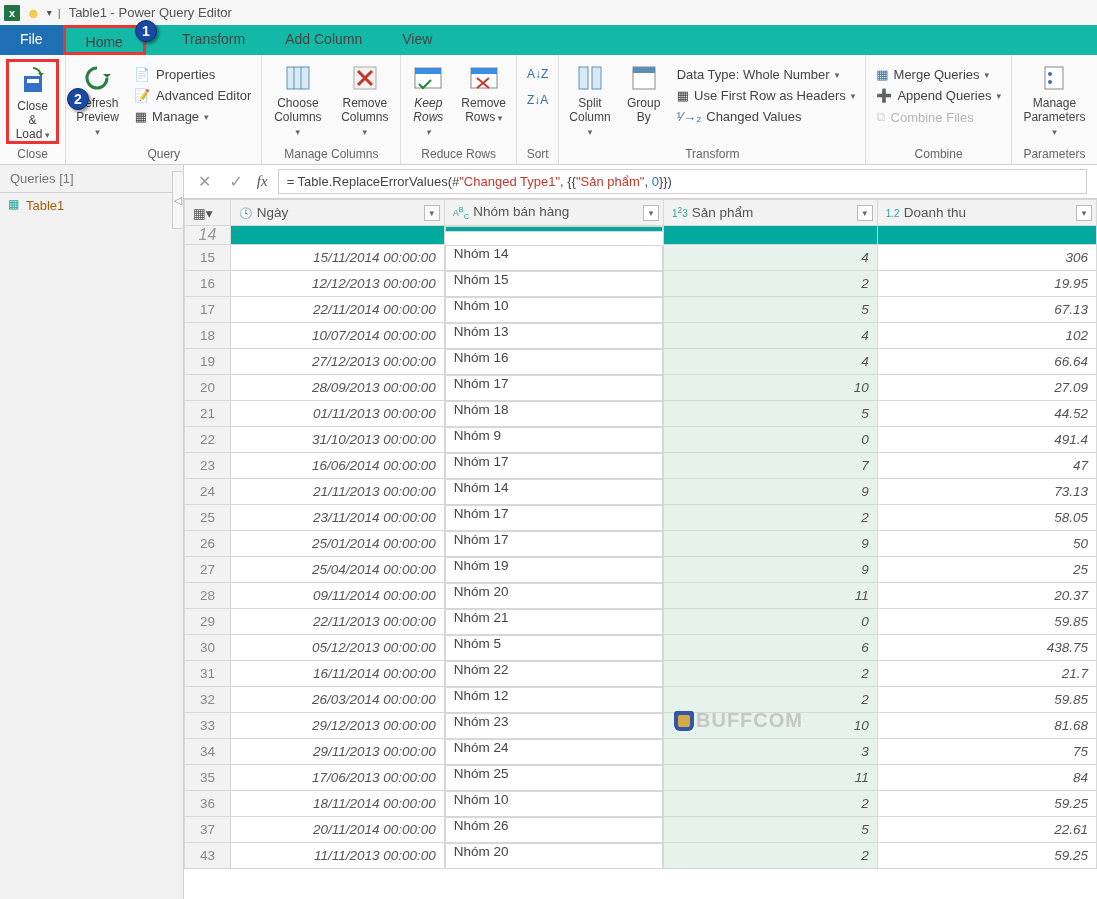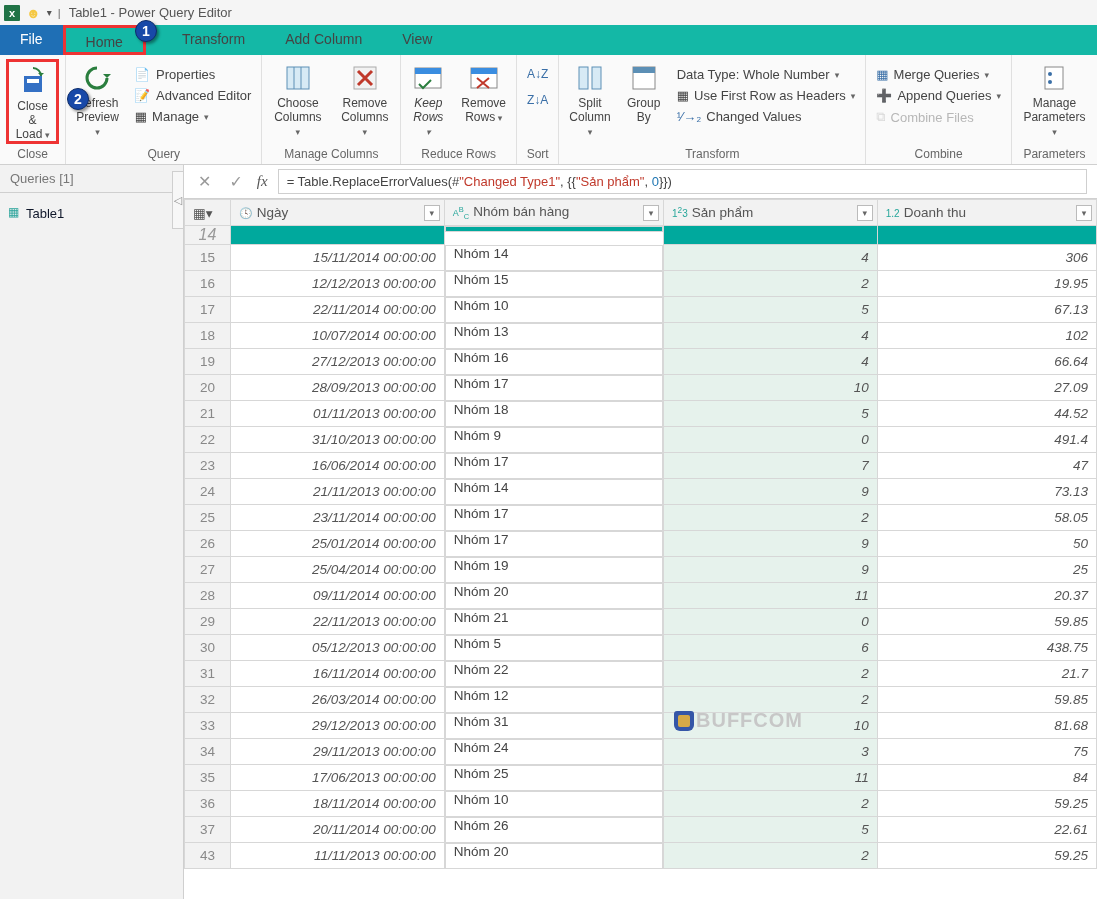--- a/index.html
+++ b/index.html
@@ -35,21 +35,21 @@
   .small-btn.disabled { color:#b7b7b7; }
   .muted-ico { filter: grayscale(1) opacity(0.5); }
 
   
   .hl-red { border: 3px solid #e33; }
 
   
   .main { display:flex; height: calc(899px - 25px - 30px - 110px); }
   .sidebar { width:184px; border-right:1px solid #cfcfcf; background:#f2f2f2; display:flex; flex-direction:column; position:relative;}
   .sidebar-header { padding:6px 10px; color:#777; font-size:13px; border-bottom:1px solid #cfcfcf;}
-  .query-item { padding:5px 10px 5px 26px; color:#0f172a; position:relative; cursor:pointer;margin-top:8px;}
+  .query-item { padding:5px 10px 5px 26px; color:#a16207; position:relative; cursor:pointer;}
   .query-item::before { content:"▦"; position:absolute; left:8px; top:4px; color:#29a39a; font-size:12px;}
   .collapse-handle { position:absolute; right:-1px; top:6px; width:12px; height:58px; border:1px solid #cfcfcf; background:#f7f7f7; display:flex; align-items:center; justify-content:center; color:#888; font-size:11px; cursor:pointer;}
 
   .content { flex:1; display:flex; flex-direction:column;}
   .formula-bar { height:34px; border-bottom:1px solid #d0d0d0; display:flex; align-items:center; gap:10px; padding:0 10px;}
   .fb-btn { font-size:16px; color:#999; cursor:pointer; padding:0 4px;}
   .fb-fx { font-style:italic; color:#555; font-family:"Segoe UI", serif; font-size:15px;}
   .fb-input { flex:1; border:1px solid #cfcfcf; background:#fff; padding:4px 8px; font-family:"Segoe UI", monospace; font-size:13px;}
   .fb-input .str { color:#c0392b; }
   .fb-input .num { color:#2077b3; }
@@ -462,21 +462,21 @@
             <tr>
               <td class="rownum">32</td>
               <td class="date">26/03/2014 00:00:00</td>
               <td class="group">Nhóm 12</td>
               <td class="prod">2</td>
               <td class="rev">59.85</td>
             </tr>
             <tr>
               <td class="rownum">33</td>
               <td class="date">29/12/2013 00:00:00</td>
-              <td class="group">Nhóm 31</td>
+              <td class="group">Nhóm 23</td>
               <td class="prod">10</td>
               <td class="rev">81.68</td>
             </tr>
             <tr>
               <td class="rownum">34</td>
               <td class="date">29/11/2013 00:00:00</td>
               <td class="group">Nhóm 24</td>
               <td class="prod">3</td>
               <td class="rev">75</td>
             </tr>

